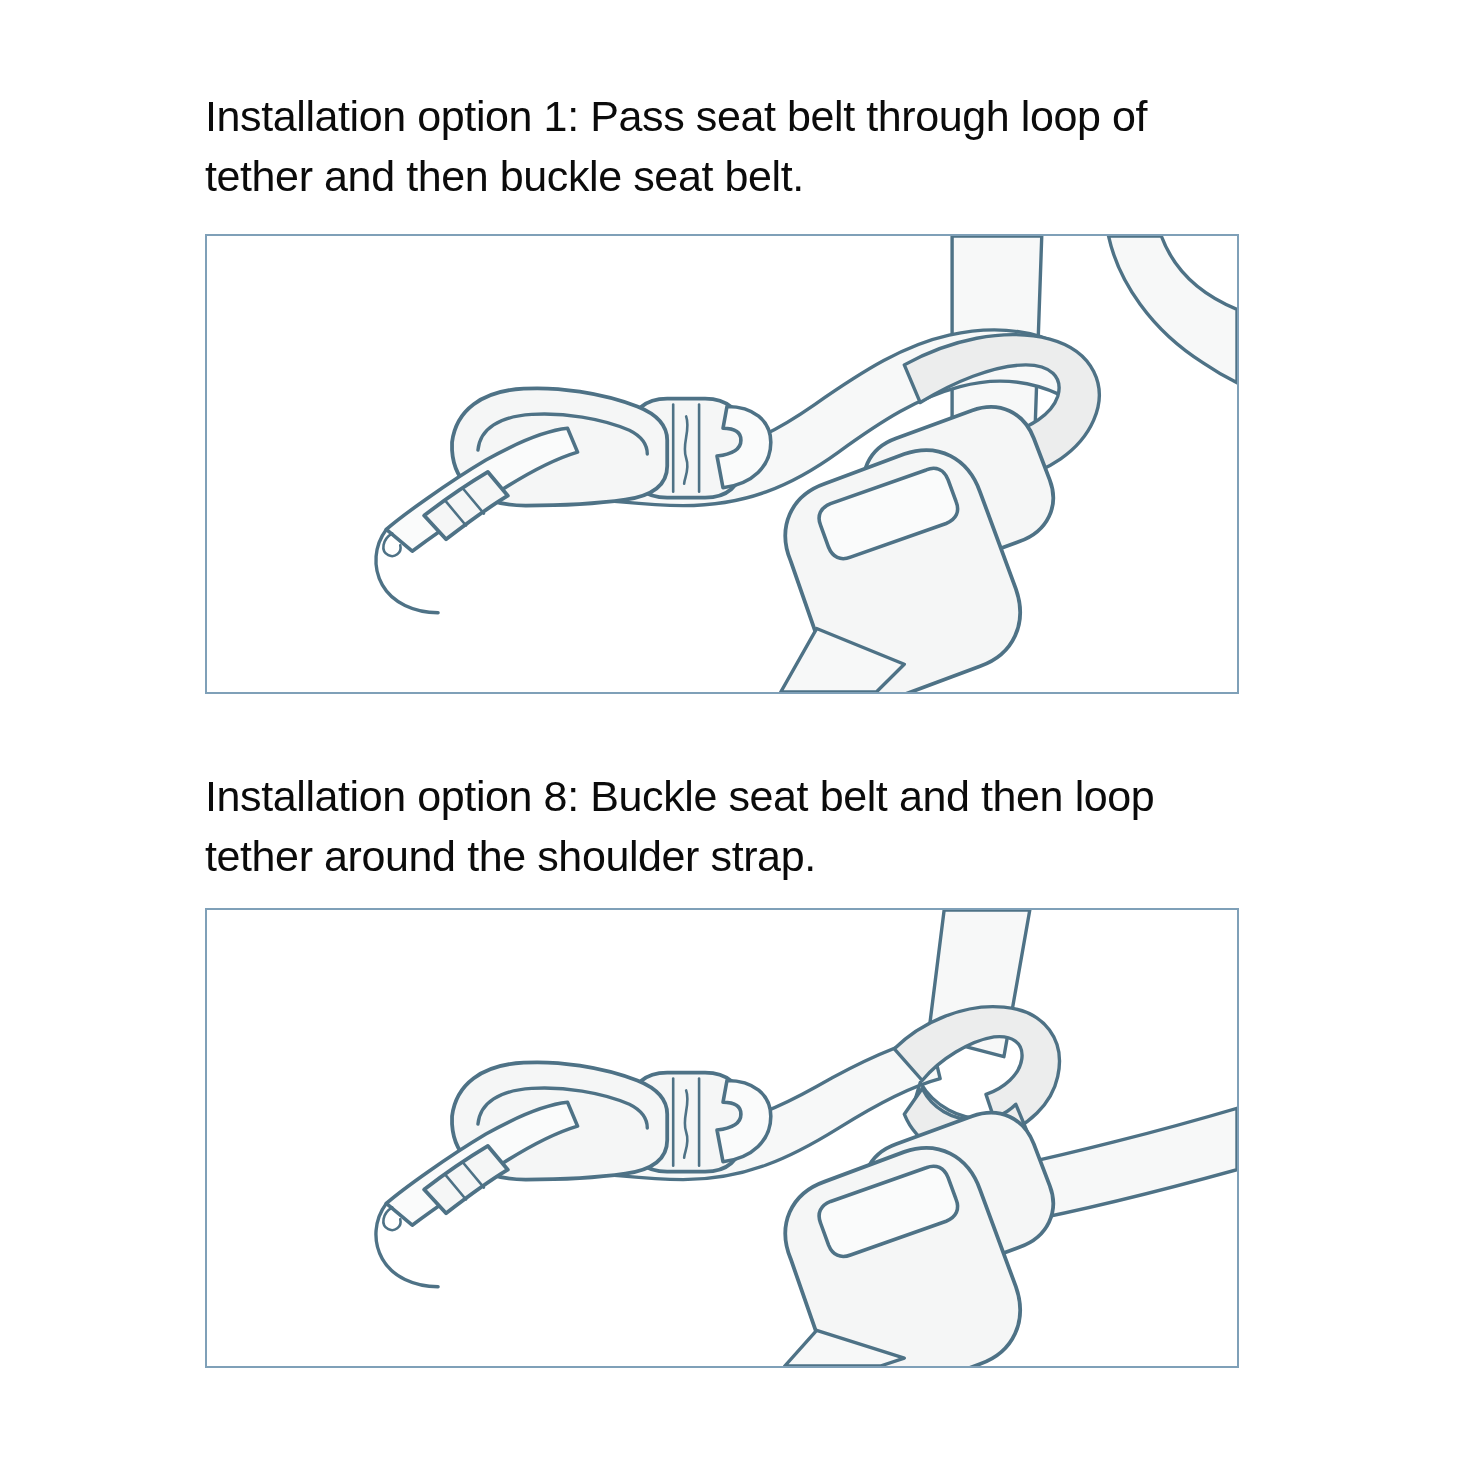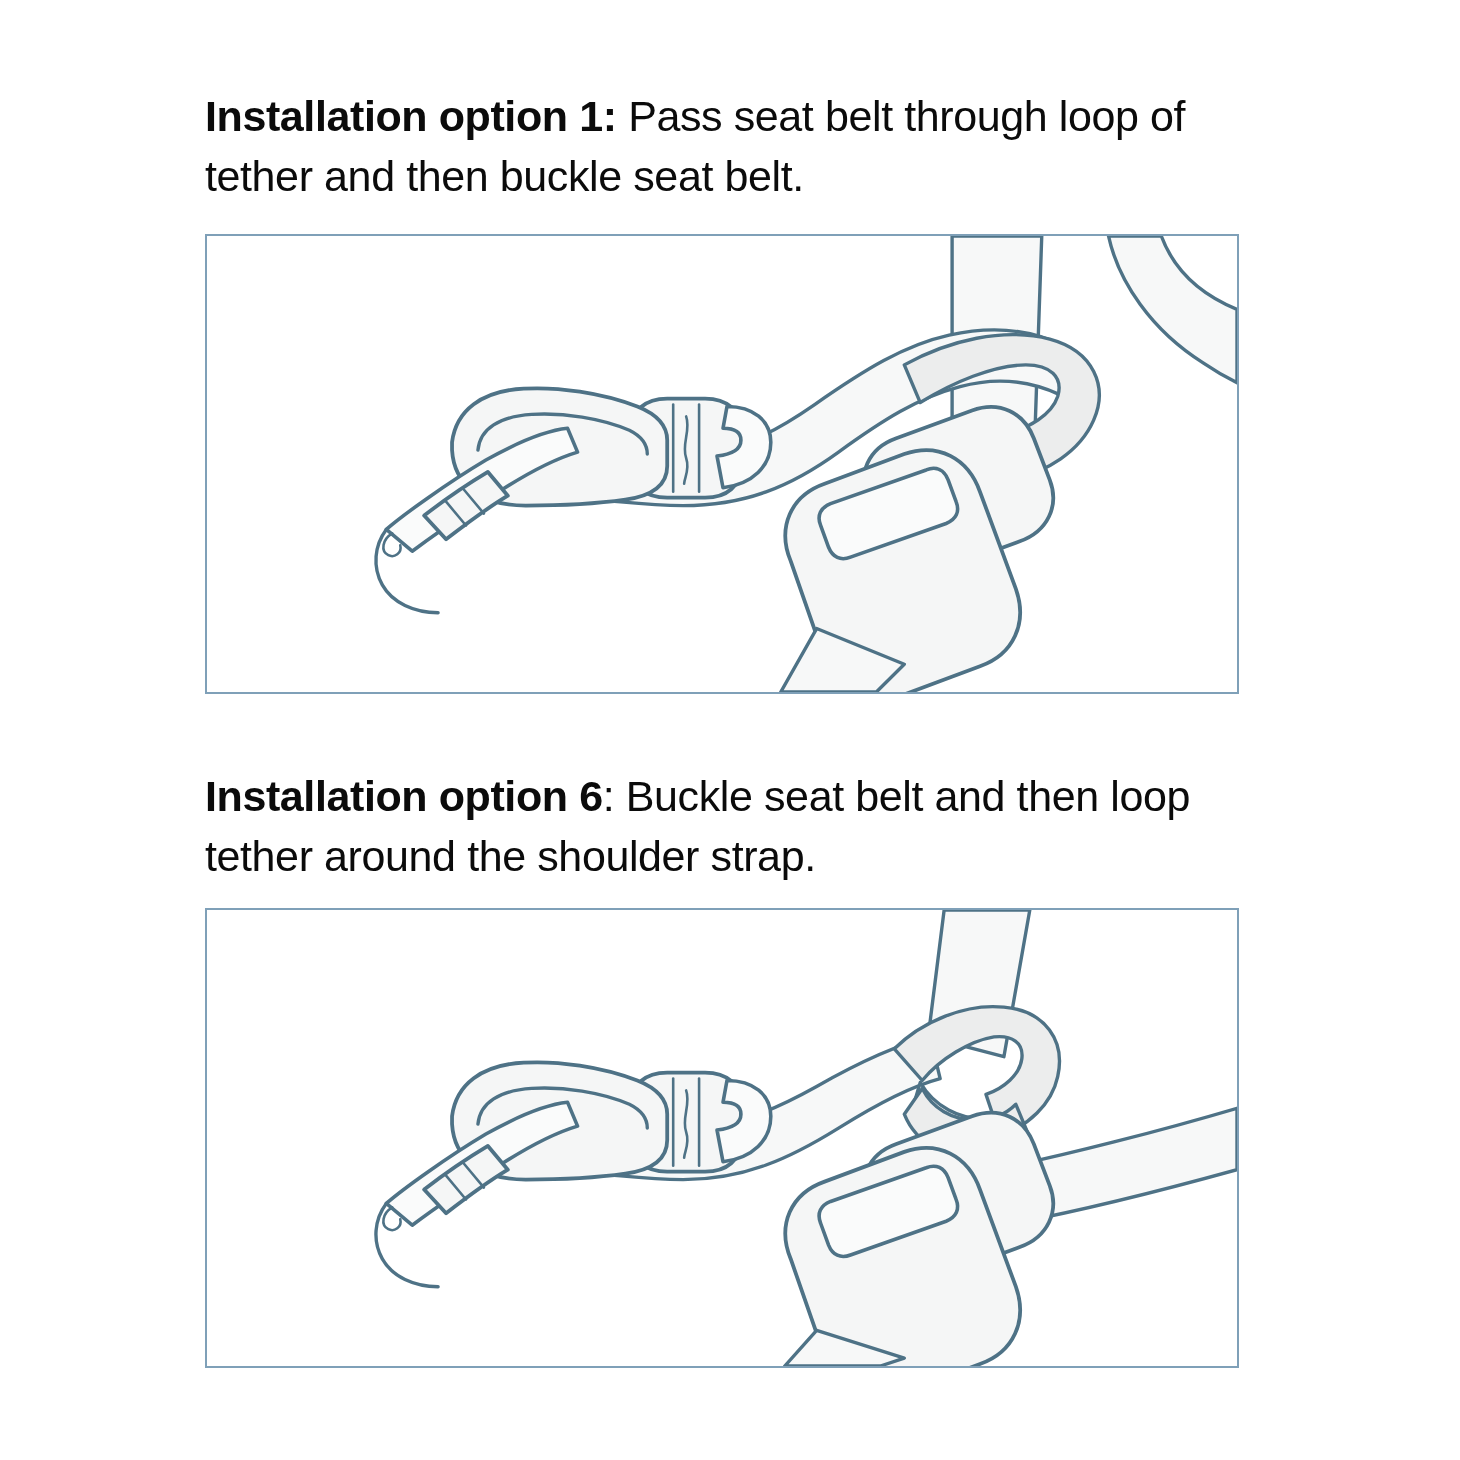--- a/index.html
+++ b/index.html
@@ -34,21 +34,21 @@
     margin: 0;
     font-family: "Liberation Sans", sans-serif;
     font-size: 43px;
     line-height: 60px;
     color: #0b0b0b;
     letter-spacing: -0.4px;
     font-weight: 400;
     max-width: 1010px;
   }
   .caption .lead {
-    font-weight: 700;
+    font-weight: 400;
   }
   .caption .lead-punct-regular { font-weight: 400; }
 
   
   .figure-frame {
     position: absolute;
     left: 205px;
     width: 1034px;
     height: 460px;
     border: 2px solid #7fa0b8;
@@ -235,21 +235,21 @@
                C 756 278 752 286 742 290
                L 646 324
                C 636 328 628 324 624 314 Z"></path>
 
       <path class="webbing" d="M 612 396 L 576 460 L 672 460 L 700 432 Z"></path>
 
     </svg>
   </div>
 
   <div class="section" id="section-2">
-    <p class="caption"><span class="lead">Installation option 6</span><span class="lead-punct-regular">:</span><span> Buckle seat belt and then loop tether around the shoulder strap.</span></p>
+    <p class="caption"><span class="lead">Installation option 8</span><span class="lead-punct-regular">:</span><span> Buckle seat belt and then loop tether around the shoulder strap.</span></p>
   </div>
 
   <div class="figure-frame" id="figure-2">
     <svg viewBox="0 0 1034 460" preserveAspectRatio="none" aria-hidden="true">
 
       <path class="webbing" d="M 740 0 L 724 128 L 800 148 L 826 0 Z"></path>
 
       <path class="webbing" d="M 790 262
                C 860 248 960 222 1034 200
                L 1034 262

